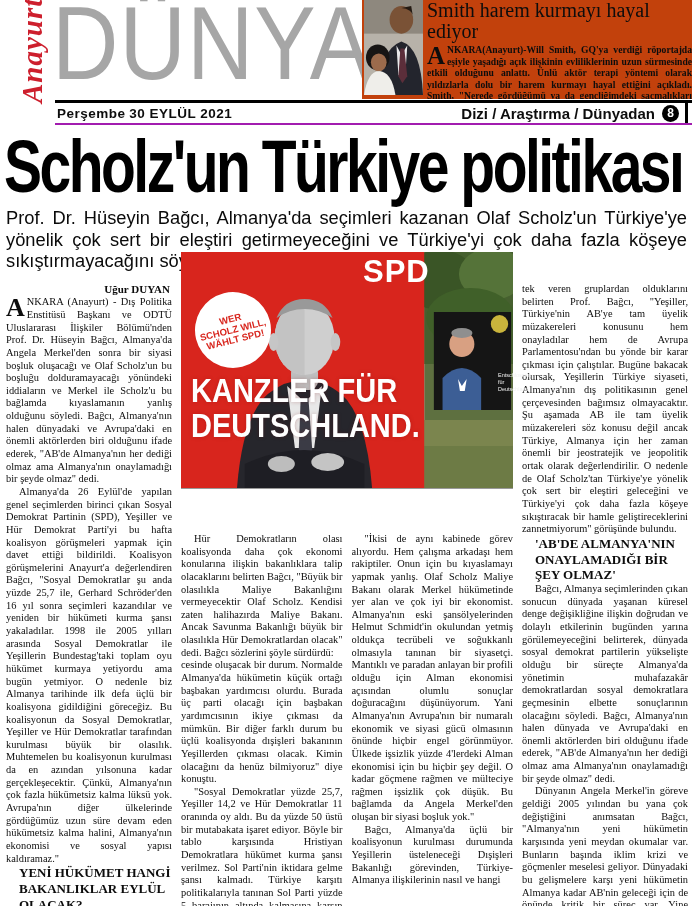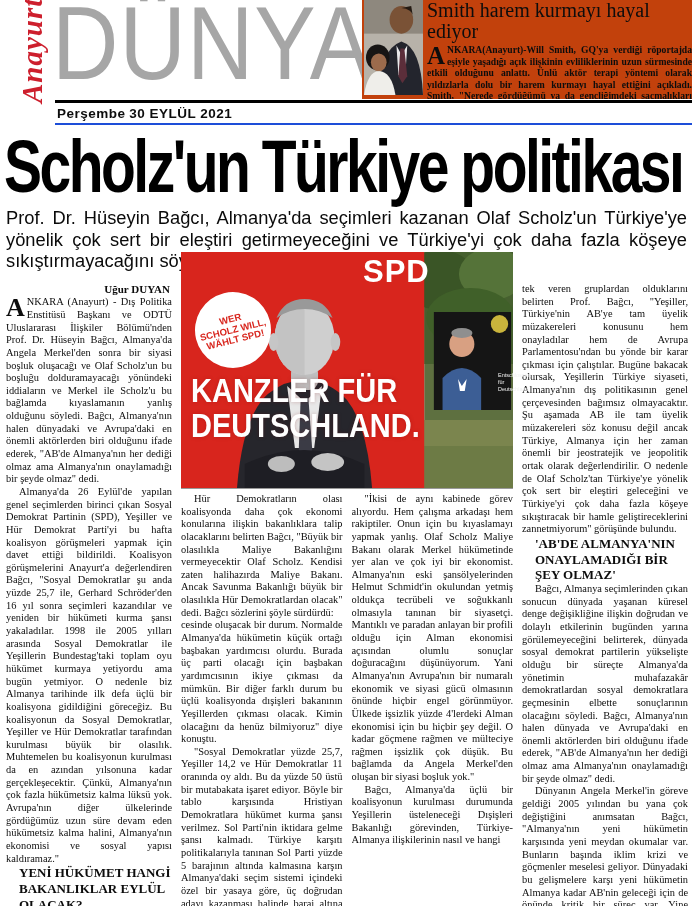--- a/index.html
+++ b/index.html
@@ -32,21 +32,21 @@
     font-family:"Liberation Serif", serif; font-weight:normal;
     font-size:20px; line-height:1.05; margin-bottom:2px; letter-spacing:0;
   }
   .ts-body {
     font-size:9.6px; line-height:1.2; text-align:justify; font-weight:bold;
   }
   .ts-drop { float:left; font-size:25px; line-height:0.8; padding:2px 2px 0 0; font-weight:bold; }
   
   .datebar {
     position:absolute; left:55px; right:0; top:100px; height:25px;
-    border-top:3px solid #000; border-bottom:2px solid #1d4ed8;
+    border-top:3px solid #000; border-bottom:2px solid #a21caf;
     display:flex; justify-content:space-between; align-items:center;
     padding:0 4px 0 2px; font-family:"Liberation Sans", sans-serif;
   }
   .date-left { font-size:13.5px; }
   .date-weekday { font-weight:bold; letter-spacing:0.5px; }
   .date-rest { font-weight:600; letter-spacing:0.5px; }
   .kicker { display:flex; align-items:center; font-weight:bold; font-size:15px; }
   .pagenum {
     display:inline-flex; align-items:center; justify-content:center;
     width:17px; height:17px; border-radius:50%; background:#000; color:#fff;
@@ -65,21 +65,21 @@
     font-family:"Liberation Sans", sans-serif; font-size:18.3px;
     line-height:1.18; text-align:justify; color:#0a0a0a;
   }
   
   .body-area {
     position:absolute; top:252px; left:6px; width:682px; bottom:0;
     display:flex; gap:9px; overflow:hidden;
   }
   .col { font-size:10.4px; line-height:1.215; text-align:justify; overflow:hidden; }
   .col-outer { width:166px; flex:none;margin-top:31px; }
-  .middle { width:332px; flex:1; display:flex; flex-direction:column; }
+  .middle { width:332px; flex:1; display:flex; flex-direction:column;gap:40px; }
   .midcols { display:flex; gap:9px; flex:1; overflow:hidden; }
   .midcols .col { flex:1; }
   .byline { font-weight:bold; font-size:11px; text-align:right; padding-right:2px; }
   .para { margin:0; text-indent:13px; }
   .para.cont { text-indent:0; }
   .subhead { margin:0; font-weight:bold; text-align:left; padding-left:13px; font-size:13px; }
   .dropcap { float:left; font-size:26px; line-height:0.82; padding:1px 2px 0 0; font-weight:bold; }
   
   .poster { position:relative; height:236px; margin-bottom:5px; flex:none; box-shadow:0 1px 0 #999; }
   .poster svg { display:block; width:100%; height:100%; }
@@ -131,20 +131,25 @@
       </svg>
       <h2 class="ts-head">Smith harem kurmayı hayal ediyor</h2>
       <p class="ts-body"><span class="ts-drop">A</span><span>NKARA(Anayurt)-Will Smith, GQ'ya verdiği röportajda eşiyle yaşadığı açık ilişkinin evliliklerinin uzun sürmesinde etkili olduğunu anlattı. Ünlü aktör terapi yöntemi olarak yıldızlarla dolu bir harem kurmayı hayal ettiğini açıkladı. Smith, "Nerede gördüğümü ya da gençliğimdeki saçmalıkları hatırlamıyorum ama sevdiğim ve ilgilendiğim 20 kadınla seyahat etme fikri gerçekten harika bir fikir gibi görünüyordu."</span></p>
     </aside>
   </header>
 
   <div class="datebar">
     <div class="date-left">
       <span class="date-weekday">Perşembe</span>
       <span class="date-rest">30 EYLÜL 2021</span>
+    </div>
+    <div class="kicker">
+      <span>Dizi / Araştırma / Dünyadan</span>
+      <span class="pagenum">8</span>
+      <span class="kicker-endbar"></span>
     </div>
   </div>
 
   <h1 class="headline">Scholz'un Türkiye politikası</h1>
   <p class="subtitle">Prof. Dr. Hüseyin Bağcı, Almanya'da seçimleri kazanan Olaf Scholz'un Türkiye'ye yönelik çok sert bir eleştiri getirmeyeceğini ve Türkiye'yi çok daha fazla köşeye sıkıştırmayacağını söyledi.</p>
 
   <div class="body-area">
 
     <div class="col col-outer">
       <div class="byline">Uğur DUYAN</div>

